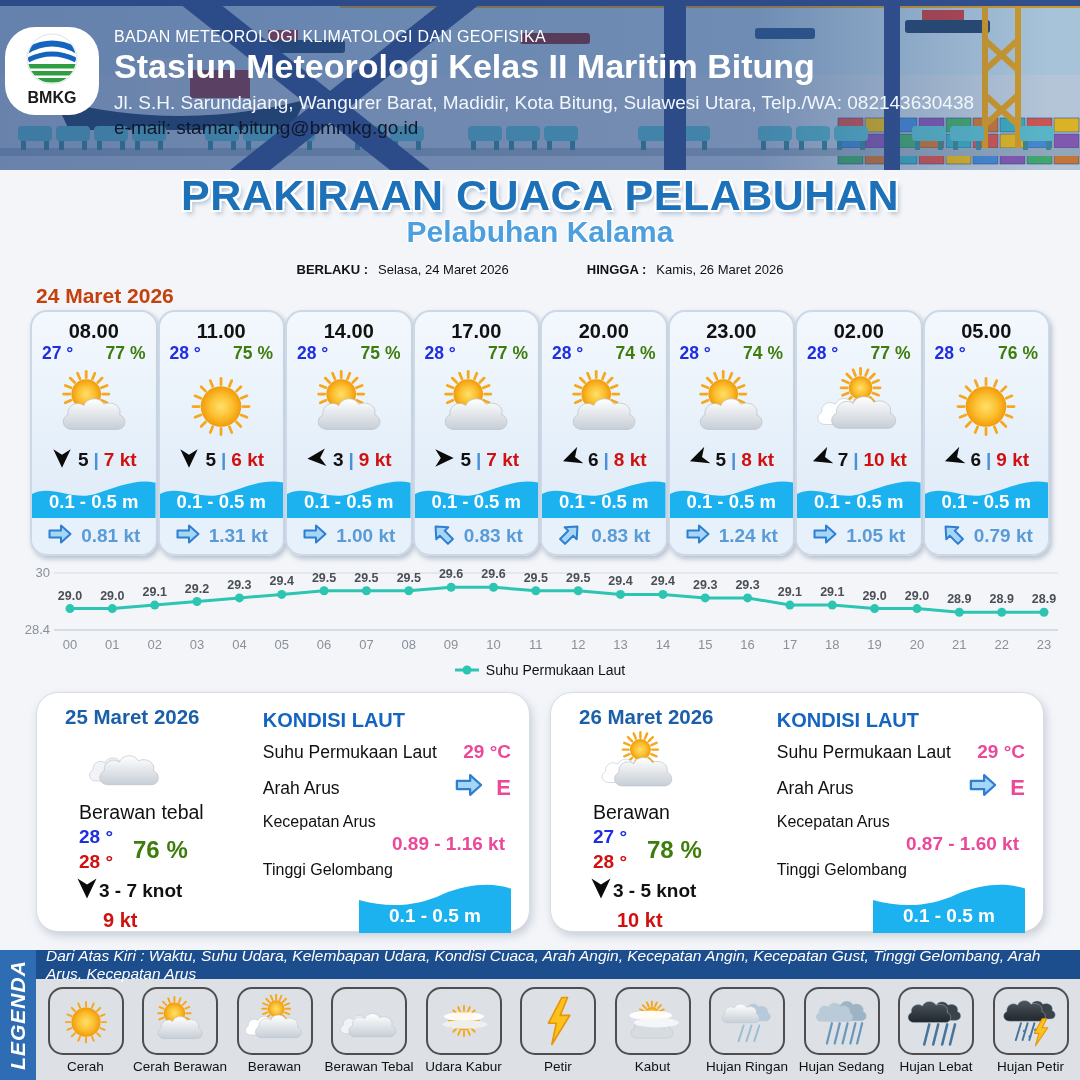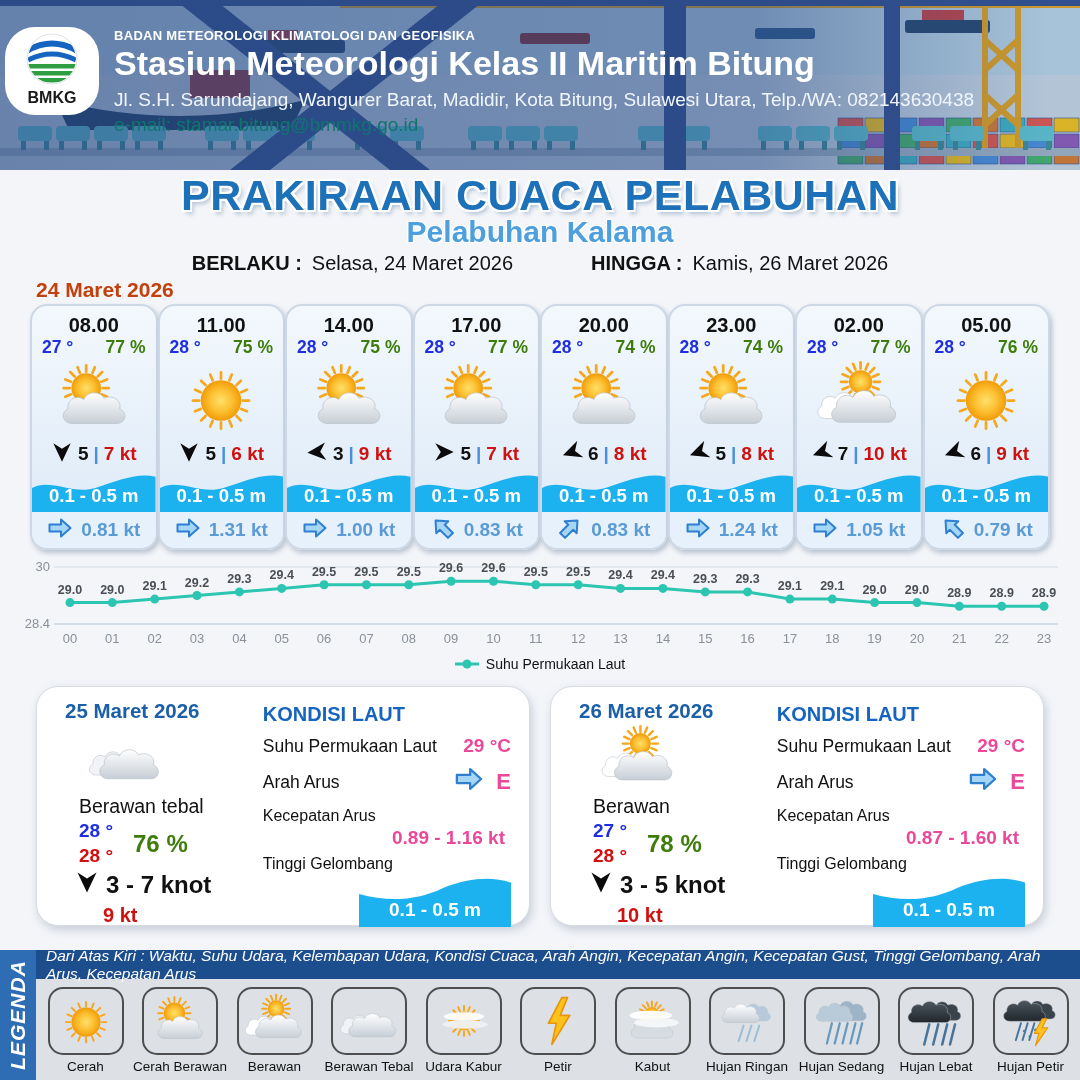--- a/index.html
+++ b/index.html
@@ -5,32 +5,32 @@
   html,body{margin:0;padding:0}
   body{width:1080px;height:1080px;position:relative;overflow:hidden;
        font-family:"Liberation Sans",sans-serif;background:#f3f5f9;color:#111}
 
   
   .header{position:relative;height:170px;overflow:hidden;background:#c6d6e2}
   .header .bg{position:absolute;inset:0;width:100%;height:100%}
   .logo{position:absolute;left:5px;top:27px;width:94px;height:88px;background:#fff;
         border-radius:30px;display:flex;align-items:center;justify-content:center;z-index:3}
   .htext{position:absolute;left:114px;top:28px;z-index:3;color:#fff}
-  .h-org{font-size:13px;font-weight:bold;letter-spacing:.3px}
+  .h-org{font-size:16px;font-weight:normal;letter-spacing:.3px}
   .h-station{font-size:34px;font-weight:bold;margin-top:1px}
   .h-addr{font-size:19px;margin-top:6px;color:#f1f6fc}
-  .h-mail{font-size:19px;margin-top:3px;color:#0f766e}
+  .h-mail{font-size:19px;margin-top:3px;color:#0f172a}
 
   
   .title-main{margin:4px 0 0;text-align:center;font-size:43px;line-height:42px;font-weight:900;
       letter-spacing:.5px;color:#1d71b8;
       text-shadow:-2px -2px 0 #fff,2px -2px 0 #fff,-2px 2px 0 #fff,2px 2px 0 #fff,3px 4px 4px rgba(120,145,175,.55)}
   .title-sub{margin:0;text-align:center;font-size:30px;line-height:32px;font-weight:800;color:#4d9fdd;
       text-shadow:-1px -1px 0 #fff,1px -1px 0 #fff,-1px 1px 0 #fff,1px 1px 0 #fff}
-  .validity{display:flex;justify-content:center;gap:78px;font-size:20px;margin-top:2px;height:26px;align-items:center}
+  .validity{display:flex;justify-content:center;gap:78px;font-size:13px;margin-top:8px;height:26px;align-items:center}
   .validity b{margin-right:10px}
 
   .day-label{margin:2px 0 2px 36px;font-size:21px;font-weight:bold;color:#c2410c;height:24px}
 
   
   .cards{display:flex;margin:0 30px;height:246px}
   .hcard{flex:1;background:linear-gradient(#f3f8fd,#dbe9f7);border:2px solid #ccd8e6;border-radius:17px;
          box-shadow:2px 3px 5px rgba(110,130,155,.45);display:flex;flex-direction:column;overflow:hidden}
   .h-time{text-align:center;font-size:20px;font-weight:bold;margin-top:8px;height:23px}
   .h-th{display:flex;justify-content:space-between;padding:0 10px;font-size:17.5px;font-weight:bold;height:22px}
@@ -60,21 +60,21 @@
          box-shadow:2px 4px 8px rgba(120,135,155,.35);display:flex;padding:12px 18px 8px 28px;box-sizing:border-box}
   .d-left{width:43%}
   .d-date{color:#1b5fa8;font-size:20.5px;font-weight:bold}
   .d-icon{height:72px;width:120px;display:flex;justify-content:center;align-items:center}
   .d-icon svg{width:88px;height:70px}
   .d-cond{font-size:19.5px;margin:0 0 1px 14px}
   .d-tt{display:flex;align-items:center;gap:20px;margin-left:14px}
   .d-temps{display:flex;flex-direction:column;font-size:19px;font-weight:bold;line-height:1.3}
   .d-tblue{color:#1e2ee0}.d-tred{color:#d40e0e}
   .d-hum{color:#3e7d0c;font-size:24px;font-weight:bold}
-  .d-wind{display:flex;align-items:center;gap:7px;font-size:24px;font-weight:bold;margin:2px 0 0 10px}
+  .d-wind{display:flex;align-items:center;font-size:19px;font-weight:bold;margin:2px 0 0 10px}
   .d-gust{color:#cf1210;font-size:20px;font-weight:bold;margin:4px 0 0 38px}
   .d-right{flex:1;padding-left:6px}
   .d-sea-h{color:#1565c0;font-size:20px;font-weight:bold;margin:4px 0 9px}
   .d-row{display:flex;justify-content:space-between;align-items:center;font-size:17.5px;margin-bottom:9px}
   .d-val{color:#ec4899;font-size:19px;font-weight:bold}
   .d-dir{display:flex;align-items:center;gap:12px;font-size:22px}
   .d-col{display:block;margin-bottom:6px}
   .d-spd{display:block;text-align:right;padding-right:6px;margin-top:2px}
   .d-wavebox{position:relative;width:152px;height:52px;margin-left:auto;margin-top:2px}
   .d-wavebox svg{position:absolute;inset:0;width:100%;height:100%}

